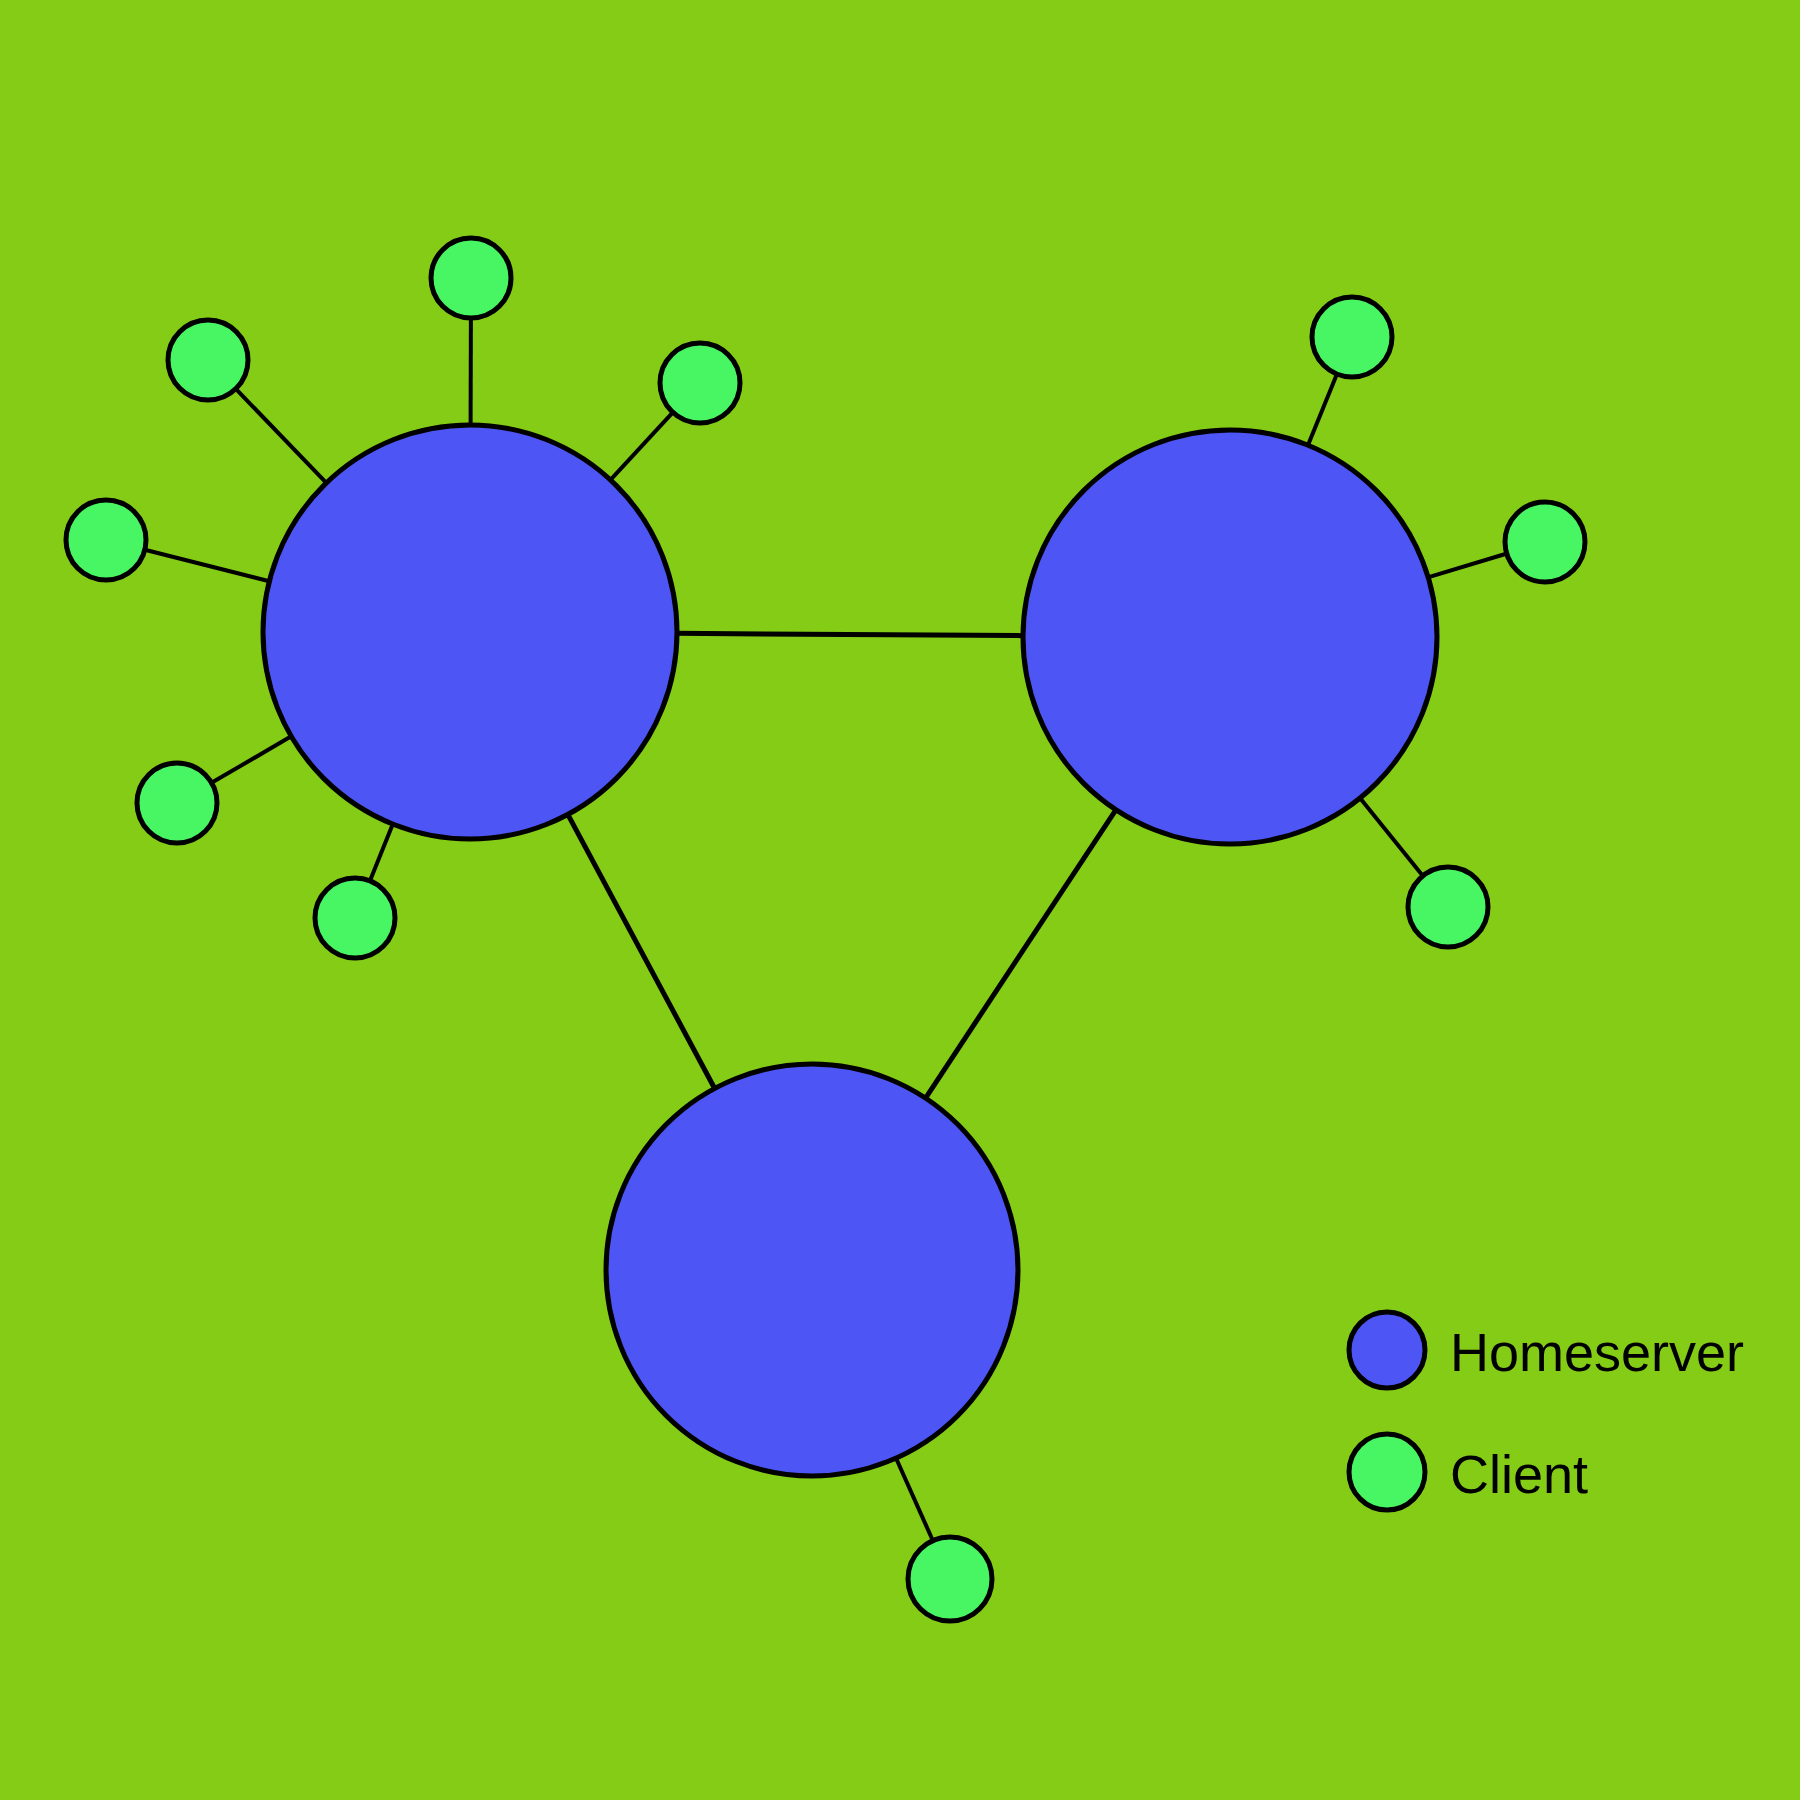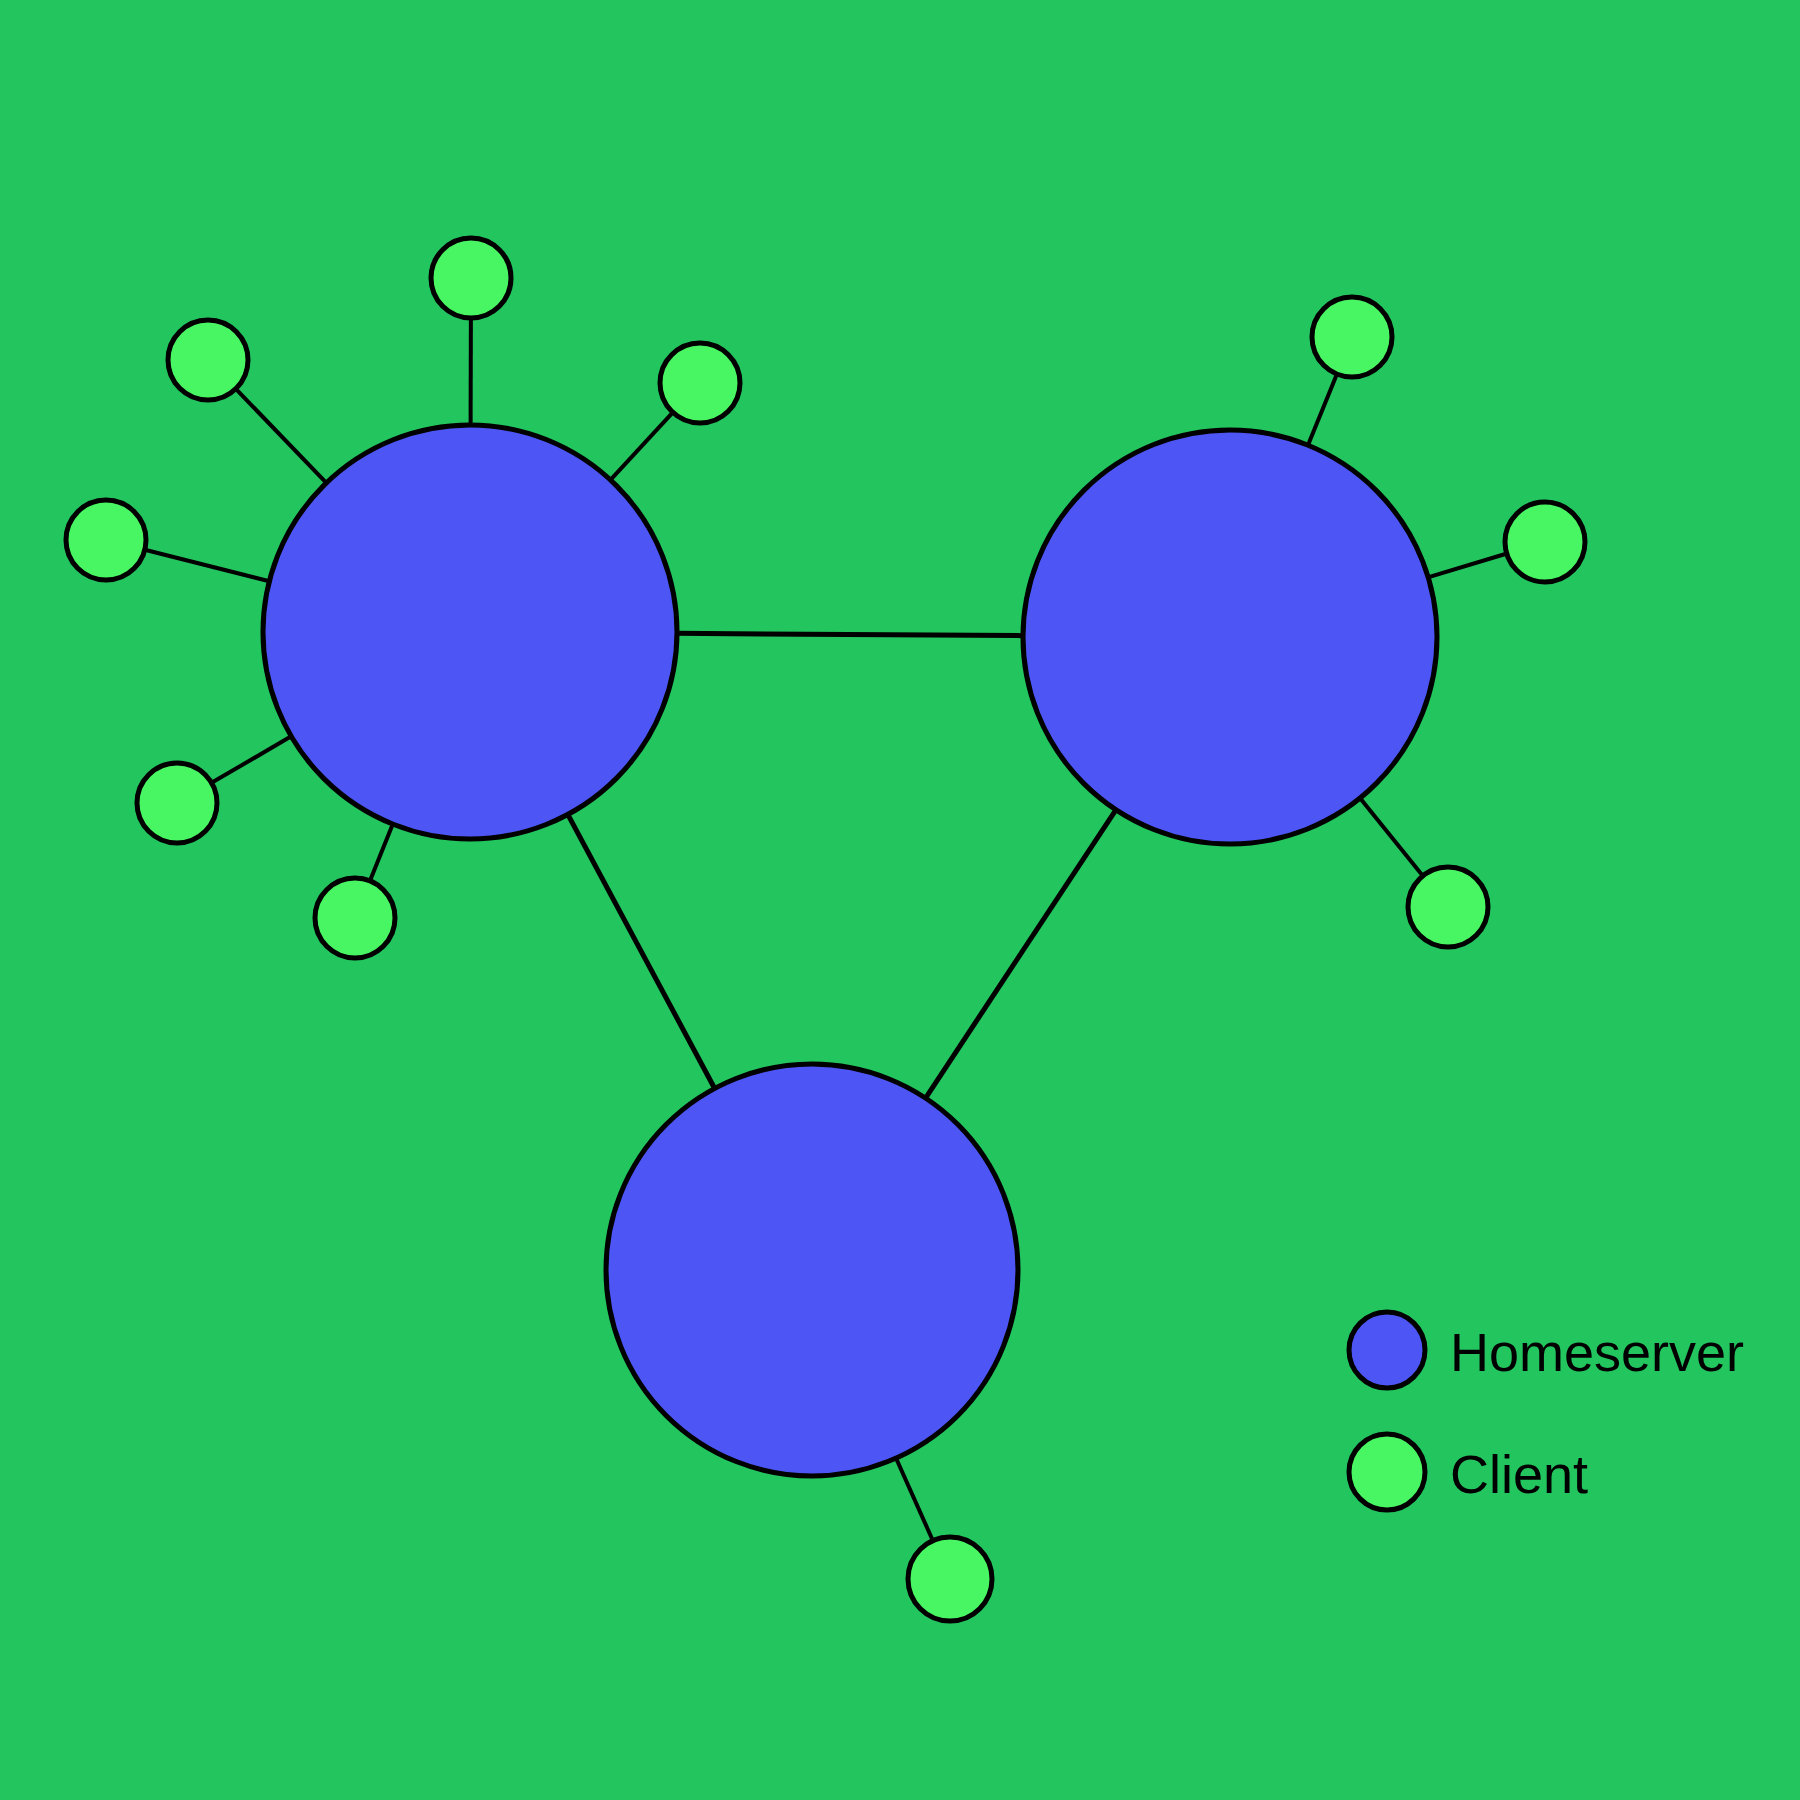--- a/index.html
+++ b/index.html
@@ -10,21 +10,21 @@
   body {
     width: 1800px;
     height: 1800px;
     font-family: "Liberation Sans", sans-serif;
     overflow: hidden;
   }
   #graph-root {
     position: relative;
     width: 1800px;
     height: 1800px;
-    background: #22c55e;
+    background: #84cc16;
   }
   #graph-svg {
     display: block;
     width: 1800px;
     height: 1800px;
   }
   .edge-line {
     stroke: #000000;
     stroke-linecap: butt;
   }

